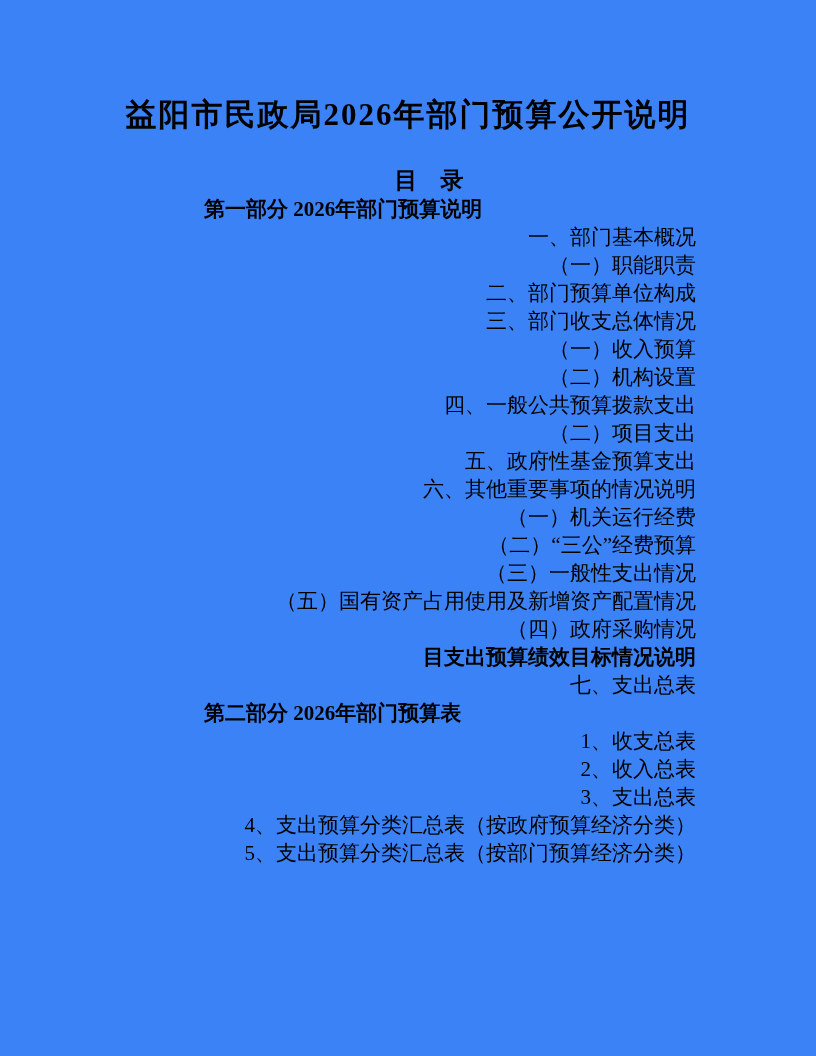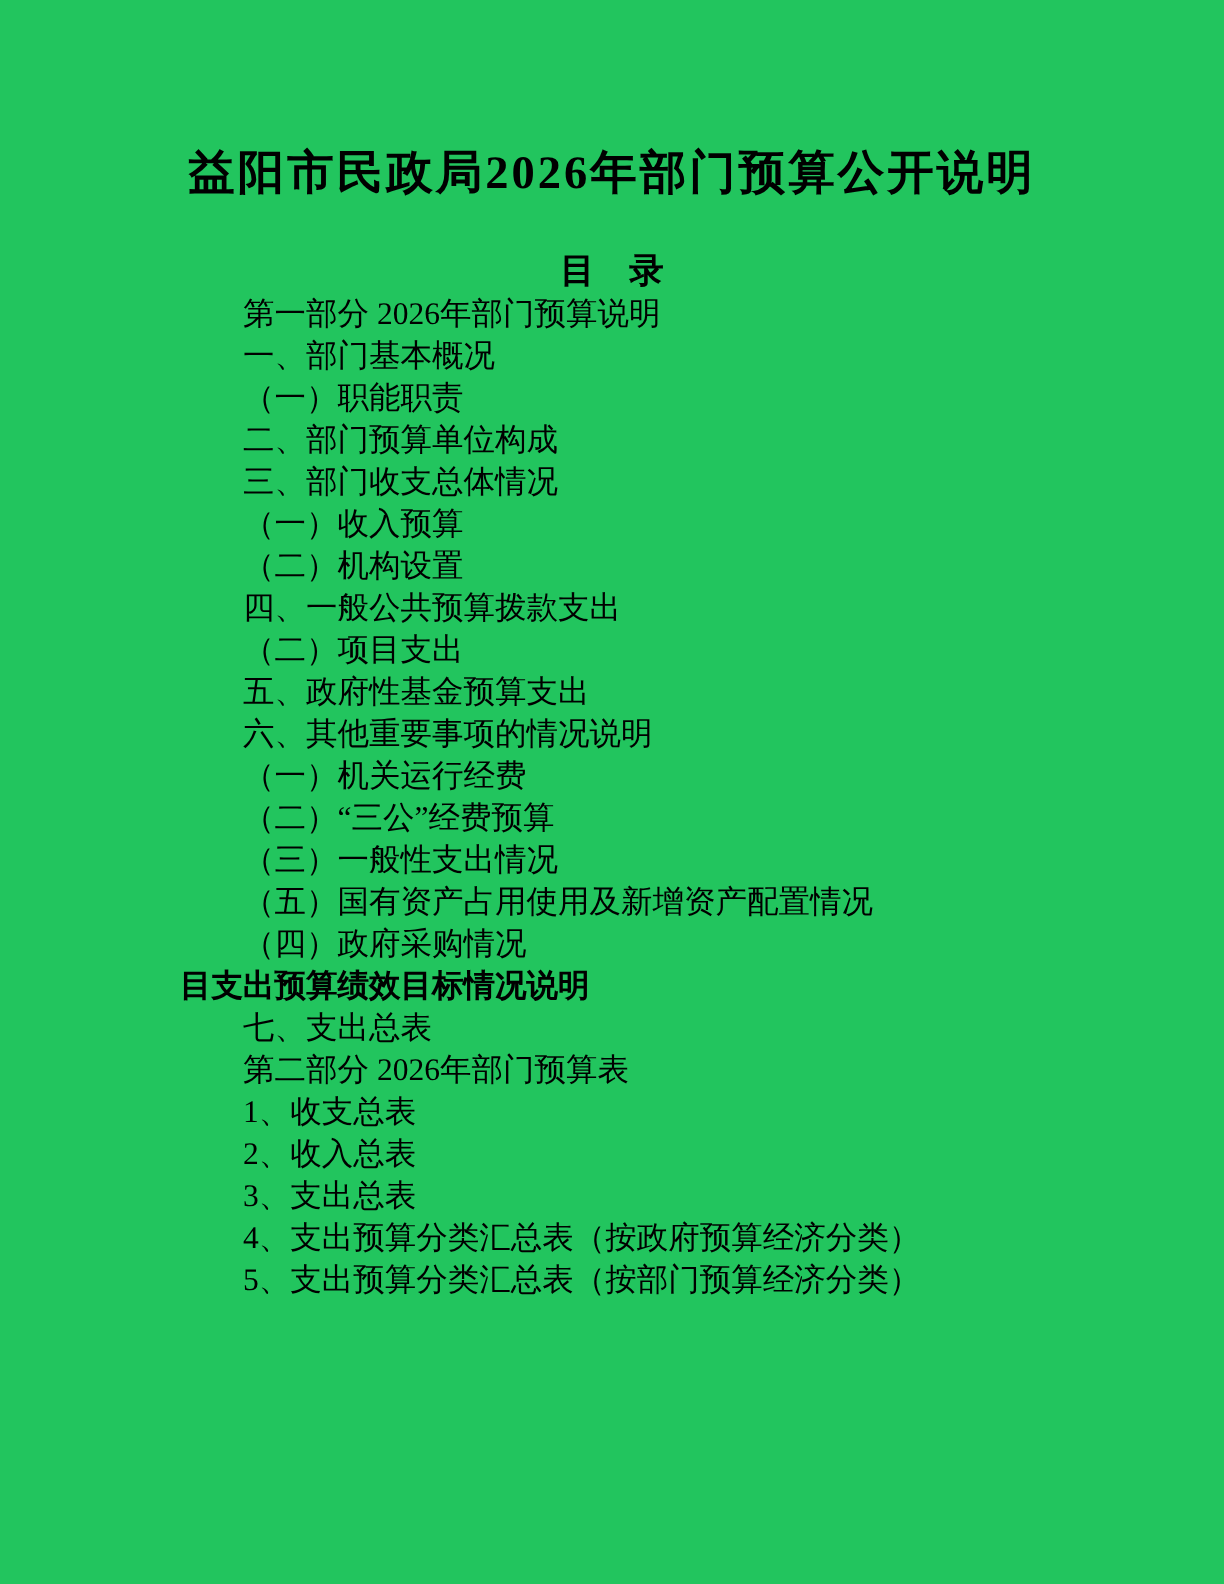--- a/index.html
+++ b/index.html
@@ -5,55 +5,57 @@
   html, body {
     margin: 0;
     padding: 0;
     background: #ffffff;
   }
   .page {
     position: relative;
     width: 816px;
     height: 1056px;
     margin: 0 auto;
-    background: #22c55e;
+    background: #3b82f6;
     color: #000000;
     font-family: "Liberation Serif", "DejaVu Serif", serif;
     box-sizing: border-box;
     padding: 93px 120px 0 120px;
     overflow: hidden;
   }
   .doc-title {
     margin: 0;
     font-size: 31px;
     line-height: 44px;
     font-weight: bold;
     text-align: center;
     letter-spacing: 2px;
     white-space: nowrap;
   }
   .toc {
     margin-top: 30px;
     font-size: 21px;
     line-height: 28px;
+    margin-left: 42px;
   }
   .toc-heading {
     font-size: 23px;
     font-weight: bold;
     text-align: center;
     line-height: 28px;
   }
   .part-heading {
-    font-weight: normal;
+    font-weight: bold;
     text-indent: 42px;
     line-height: 28px;
   }
   .toc-line {
     text-indent: 42px;
     line-height: 28px;
+    text-align: right;
   }
   .toc-line.continuation {
     text-indent: 0;
     font-weight: bold;
   }
 </style>
 </head>
 <body>
 
 <div class="page">

